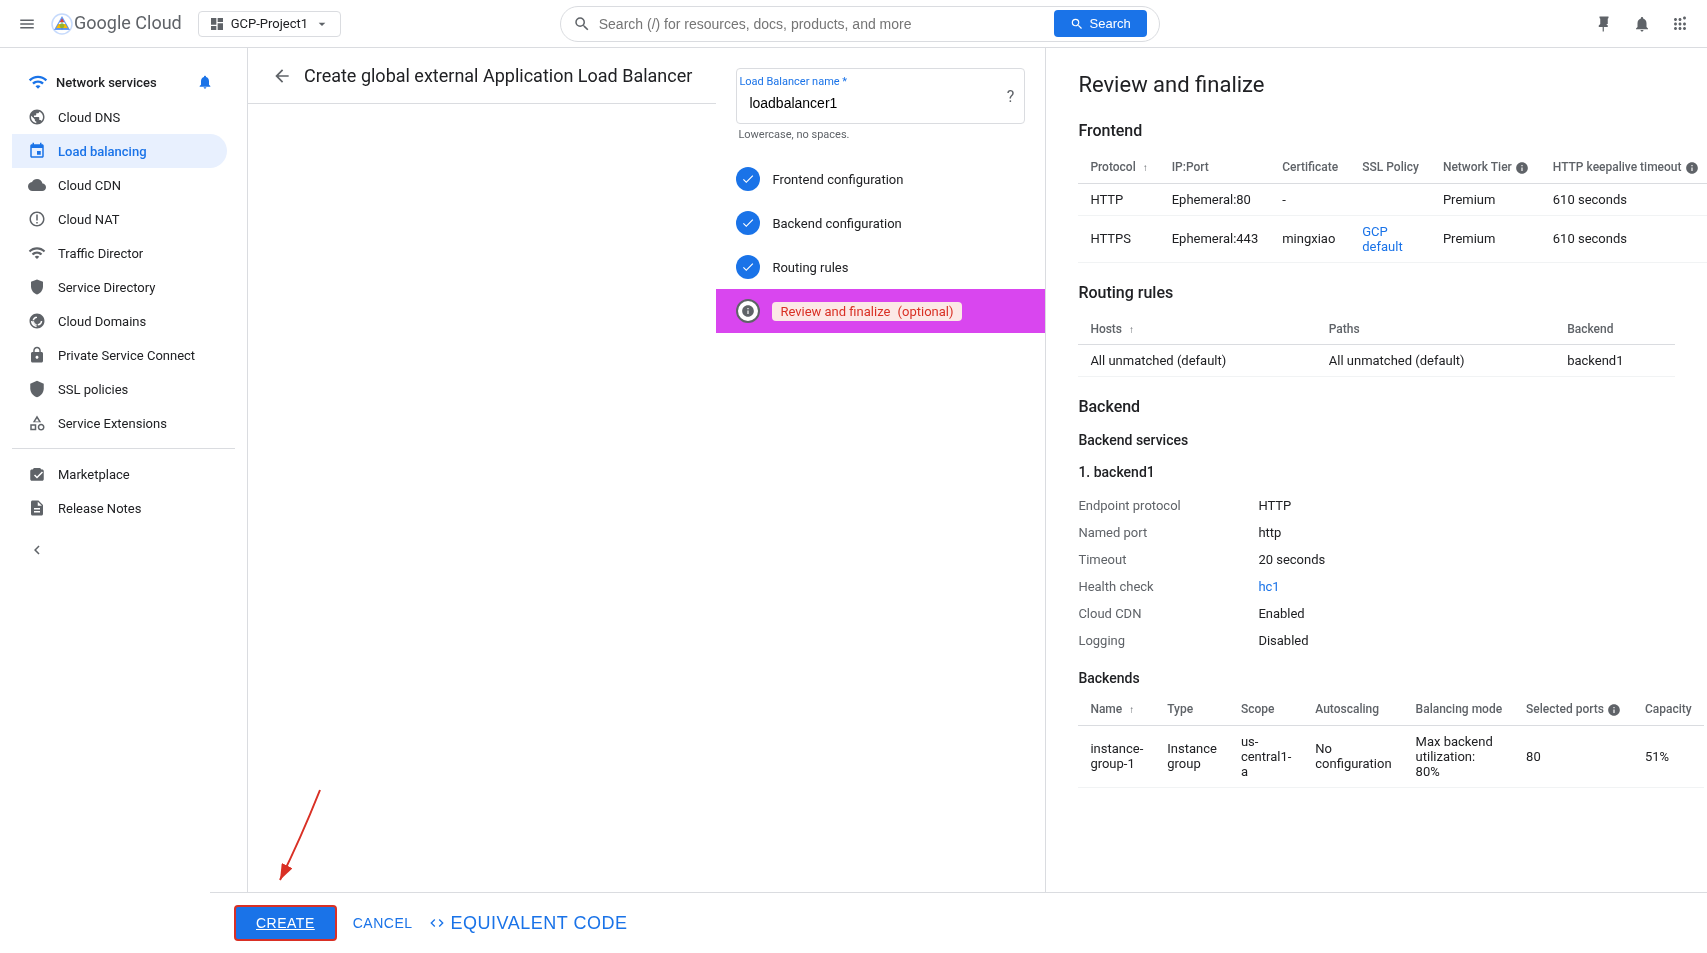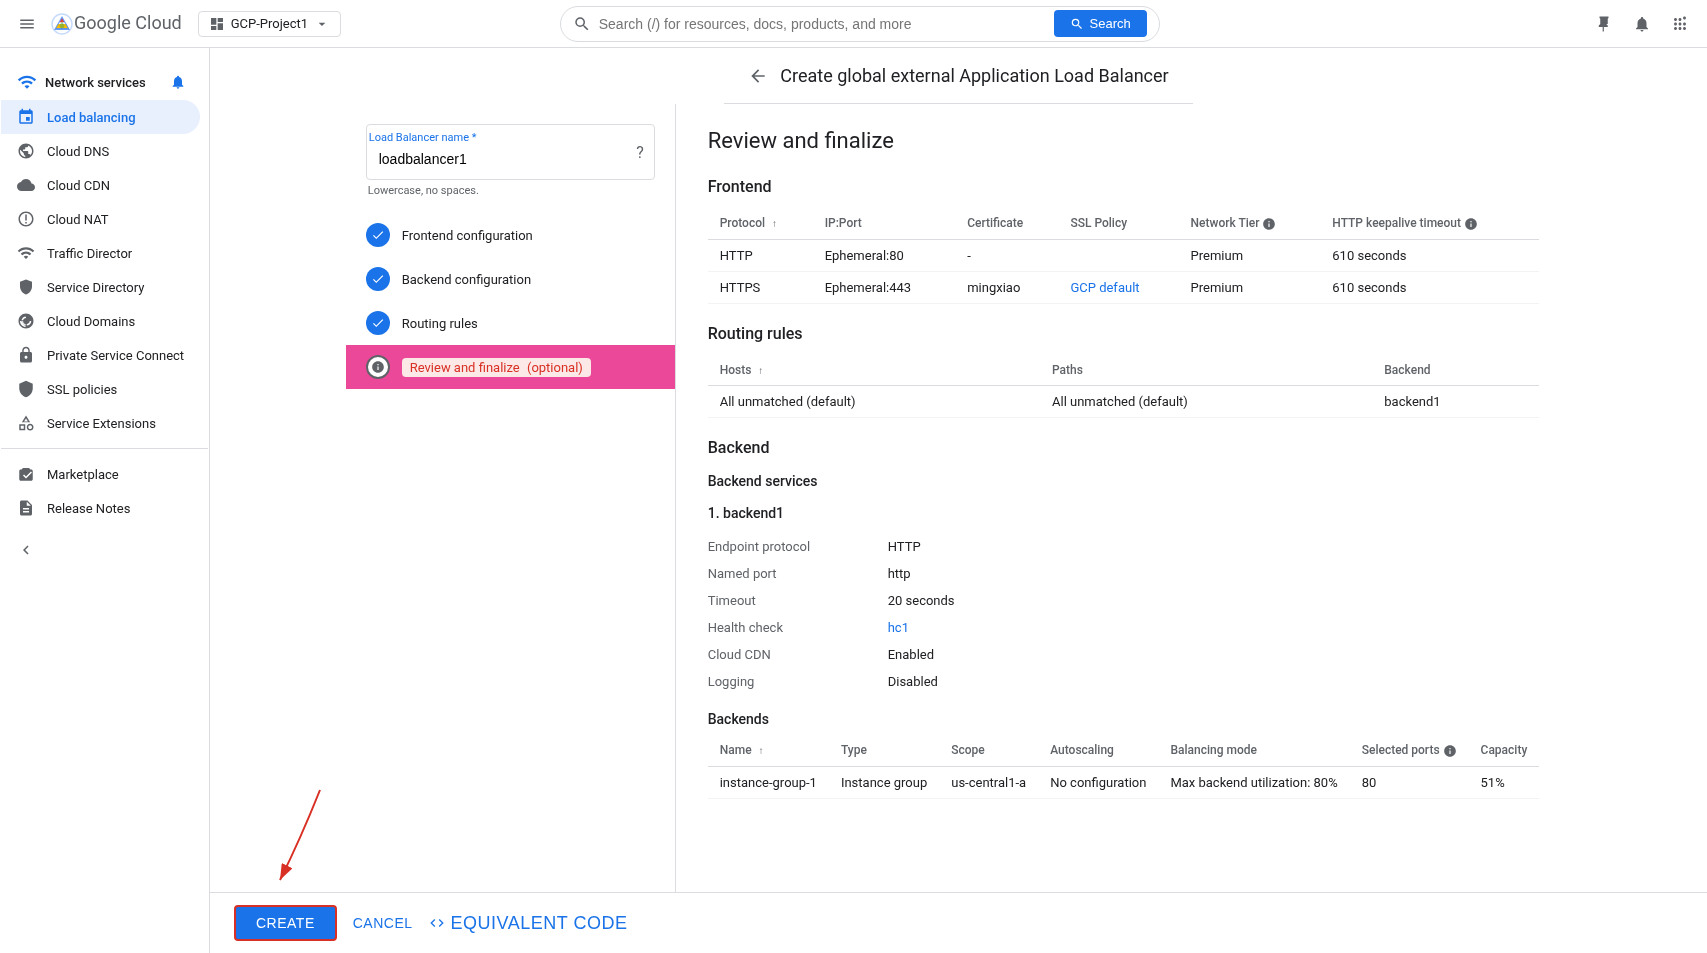--- a/index.html
+++ b/index.html
@@ -32,39 +32,39 @@
       padding: 6px 16px; font-size: 13px; cursor: pointer; display: flex; align-items: center; gap: 6px;
     }
     .topbar-right { display: flex; align-items: center; gap: 8px; margin-left: auto; }
     .icon-btn { background: none; border: none; cursor: pointer; color: #5f6368; padding: 6px; border-radius: 50%; display: flex; align-items: center; justify-content: center; }
 
     
     .layout { display: flex; margin-top: 48px; height: calc(953px - 48px); }
 
     
     .sidebar {
-      width: 210px; border-right: 1px solid #dadce0; overflow-y: auto;
-      flex-shrink: 0; padding: 8px 1px; background: #fff;
+      width: 248px; border-right: 1px solid #dadce0; overflow-y: auto;
+      flex-shrink: 0; padding: 8px 12px; background: #fff;
     }
     .sidebar-section-title {
       font-size: 13px; font-weight: 500; color: #202124; padding: 12px 16px 4px;
       display: flex; align-items: center; gap: 8px;
     }
     .sidebar-item {
       display: flex; align-items: center; gap: 12px; padding: 8px 16px;
       cursor: pointer; color: #202124; font-size: 13px; border-radius: 0 24px 24px 0;
       margin-right: 8px; white-space: nowrap;
     }
     .sidebar-item.active { background: #e8f0fe; color: #1a73e8; font-weight: 500; }
     .sidebar-icon { width: 18px; height: 18px; display: flex; align-items: center; justify-content: center; color: #5f6368; flex-shrink: 0; }
     .sidebar-item.active .sidebar-icon { color: #1a73e8; }
     .sidebar-divider { border: none; border-top: 1px solid #dadce0; margin: 8px 0; }
 
     
-    .main-content { flex: 1; overflow: hidden; display: flex; flex-direction: column; align-items: center; }
+    .main-content { flex: 1; overflow: hidden; display: flex; flex-direction: row; }
 
     
     .page-header {
       display: flex; align-items: center; gap: 12px; padding: 12px 24px;
       border-bottom: 1px solid #dadce0; height: 56px;
     }
     .page-header-back { cursor: pointer; color: #5f6368; background: none; border: none; display: flex; align-items: center; }
     .page-header-title { font-size: 18px; color: #202124; font-weight: 400; }
 
     
@@ -97,21 +97,21 @@
       display: flex; align-items: center; gap: 12px; padding: 10px 0;
       cursor: pointer; color: #202124; font-size: 13px;
     }
     .step-icon {
       width: 24px; height: 24px; border-radius: 50%;
       display: flex; align-items: center; justify-content: center;
       flex-shrink: 0; font-size: 13px;
     }
     .step-icon.completed { background: #1a73e8; color: #fff; }
     .step-icon.info { background: #fff; border: 2px solid #5f6368; color: #5f6368; }
-    .wizard-step.active-step { background: #ec4899; margin: 0 -20px; padding: 10px 20px; }
+    .wizard-step.active-step { background: #d946ef; margin: 0 -20px; padding: 10px 20px; }
     .active-step-highlight { background: #fce8e6; border-radius: 4px; padding: 2px 8px; color: #d93025; font-size: 13px; }
 
     
     .review-panel {
       flex: 1; overflow-y: auto; padding: 24px 32px;
     }
     .review-title { font-size: 22px; font-weight: 400; color: #202124; margin-bottom: 24px; }
 
     .section-title { font-size: 16px; font-weight: 500; color: #202124; margin-bottom: 12px; margin-top: 20px; }
     .sub-section-title { font-size: 14px; font-weight: 500; color: #202124; margin-bottom: 8px; margin-top: 16px; }
@@ -140,21 +140,21 @@
 
     
     .footer {
       position: fixed; bottom: 0; left: 210px; right: 0;
       background: #fff; border-top: 1px solid #dadce0;
       padding: 12px 24px; display: flex; align-items: center; gap: 16px; z-index: 50;
     }
     .btn-create {
       background: #1a73e8; color: #fff; border: 2px solid #d93025;
       border-radius: 4px; padding: 8px 20px; font-size: 14px; font-weight: 500;
-      cursor: pointer; letter-spacing: 0.5px;
+      cursor: pointer; letter-spacing: 0.5px; text-decoration: underline;
     }
     .btn-cancel {
       background: none; color: #1a73e8; border: none;
       font-size: 14px; font-weight: 500; cursor: pointer; letter-spacing: 0.5px;
     }
     .btn-equiv {
       background: none; color: #1a73e8; border: none;
       font-size: 18px; font-weight: 500; cursor: pointer; letter-spacing: 0.5px;
       display: flex; align-items: center; gap: 6px;
     }
@@ -237,36 +237,36 @@
           <path d="M1 9l2 2c4.97-4.97 13.03-4.97 18 0l2-2C16.93 2.93 7.08 2.93 1 9zm8 8l3 3 3-3c-1.65-1.66-4.34-1.66-6 0zm-4-4l2 2c2.76-2.76 7.24-2.76 10 0l2-2C15.14 9.14 8.87 9.14 5 13z"></path>
         </svg>
       <span>Network services</span>
       <button class="icon-btn" style="margin-left:auto;">
         <svg width="16" height="16" viewBox="0 0 24 24" fill="#1a73e8">
             <path d="M12 22c1.1 0 2-.9 2-2h-4c0 1.1.9 2 2 2zm6-6v-5c0-3.07-1.64-5.64-4.5-6.32V4c0-.83-.67-1.5-1.5-1.5s-1.5.67-1.5 1.5v.68C7.63 5.36 6 7.92 6 11v5l-2 2v1h16v-1l-2-2z"></path>
           </svg>
       </button>
     </div>
 
+    <div class="sidebar-item">
+      <div class="sidebar-icon">
+        <svg width="18" height="18" viewBox="0 0 24 24" fill="#5f6368">
+            <path d="M12 2C6.48 2 2 6.48 2 12s4.48 10 10 10 10-4.48 10-10S17.52 2 12 2zm-1 17.93c-3.95-.49-7-3.85-7-7.93 0-.62.08-1.21.21-1.79L9 15v1c0 1.1.9 2 2 2v1.93zm6.9-2.54c-.26-.81-1-1.39-1.9-1.39h-1v-3c0-.55-.45-1-1-1H8v-2h2c.55 0 1-.45 1-1V7h2c1.1 0 2-.9 2-2v-.41c2.93 1.19 5 4.06 5 7.41 0 2.08-.8 3.97-2.1 5.39z"></path>
+          </svg>
+      </div>
+      <span>Cloud DNS</span>
+    </div>
+
     <div class="sidebar-item active">
       <div class="sidebar-icon">
         <svg width="18" height="18" viewBox="0 0 24 24" fill="currentColor">
             <path d="M17 12h-5v5h5v-5zM16 1v2H8V1H6v2H5c-1.11 0-1.99.9-1.99 2L3 19c0 1.1.89 2 2 2h14c1.1 0 2-.9 2-2V5c0-1.1-.9-2-2-2h-1V1h-2zm3 18H5V8h14v11z"></path>
           </svg>
       </div>
       <span>Load balancing</span>
-    </div>
-
-    <div class="sidebar-item">
-      <div class="sidebar-icon">
-        <svg width="18" height="18" viewBox="0 0 24 24" fill="#5f6368">
-            <path d="M12 2C6.48 2 2 6.48 2 12s4.48 10 10 10 10-4.48 10-10S17.52 2 12 2zm-1 17.93c-3.95-.49-7-3.85-7-7.93 0-.62.08-1.21.21-1.79L9 15v1c0 1.1.9 2 2 2v1.93zm6.9-2.54c-.26-.81-1-1.39-1.9-1.39h-1v-3c0-.55-.45-1-1-1H8v-2h2c.55 0 1-.45 1-1V7h2c1.1 0 2-.9 2-2v-.41c2.93 1.19 5 4.06 5 7.41 0 2.08-.8 3.97-2.1 5.39z"></path>
-          </svg>
-      </div>
-      <span>Cloud DNS</span>
     </div>
 
     <div class="sidebar-item">
       <div class="sidebar-icon">
         <svg width="18" height="18" viewBox="0 0 24 24" fill="#5f6368">
             <path d="M19.35 10.04C18.67 6.59 15.64 4 12 4 9.11 4 6.6 5.64 5.35 8.04 2.34 8.36 0 10.91 0 14c0 3.31 2.69 6 6 6h13c2.76 0 5-2.24 5-5 0-2.64-2.05-4.78-4.65-4.96z"></path>
           </svg>
       </div>
       <span>Cloud CDN</span>
     </div>

